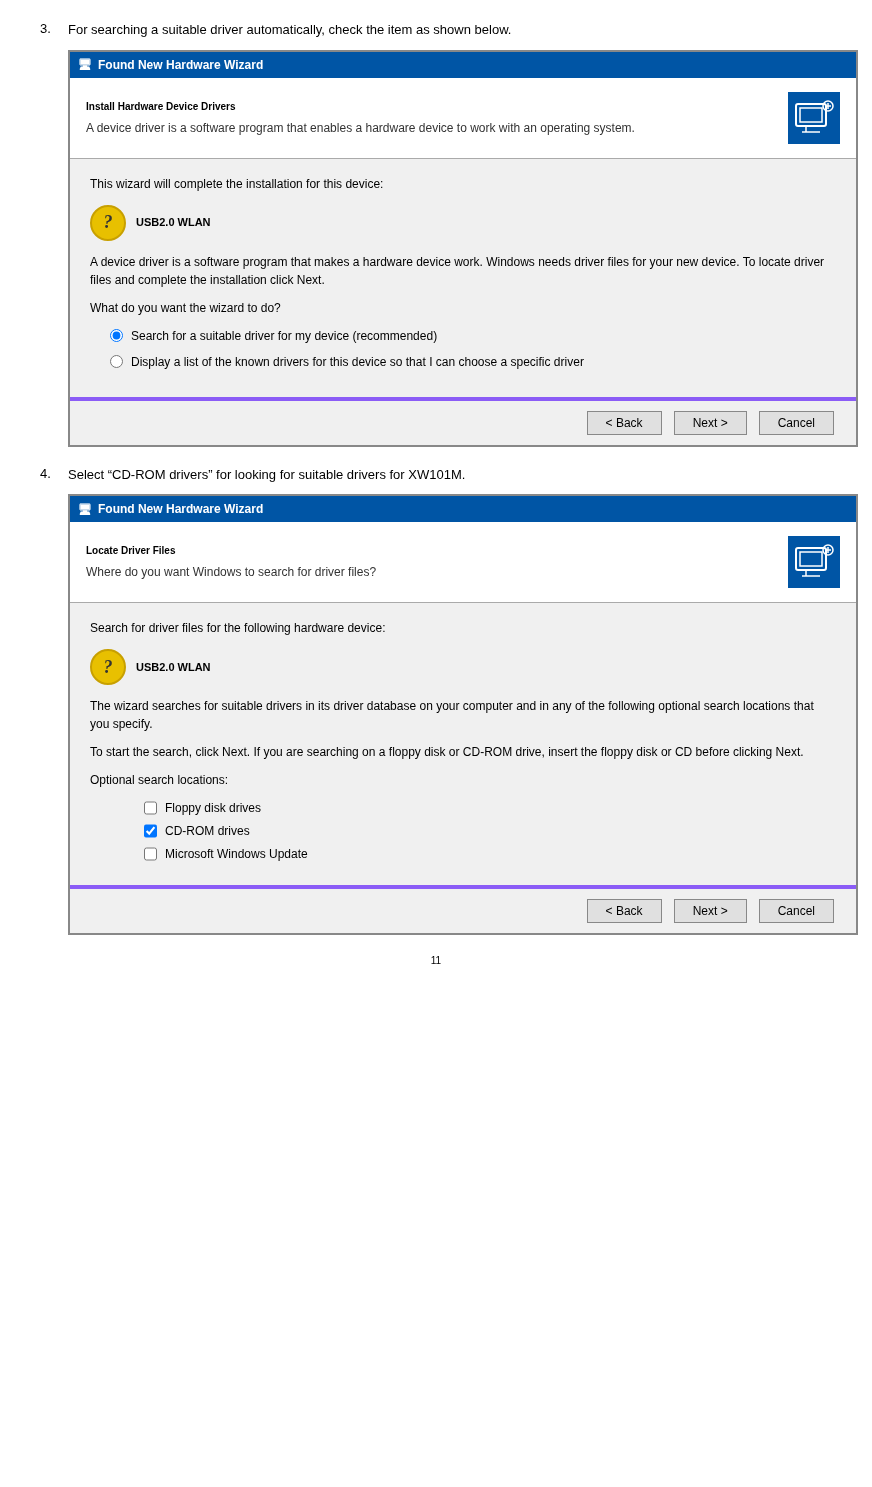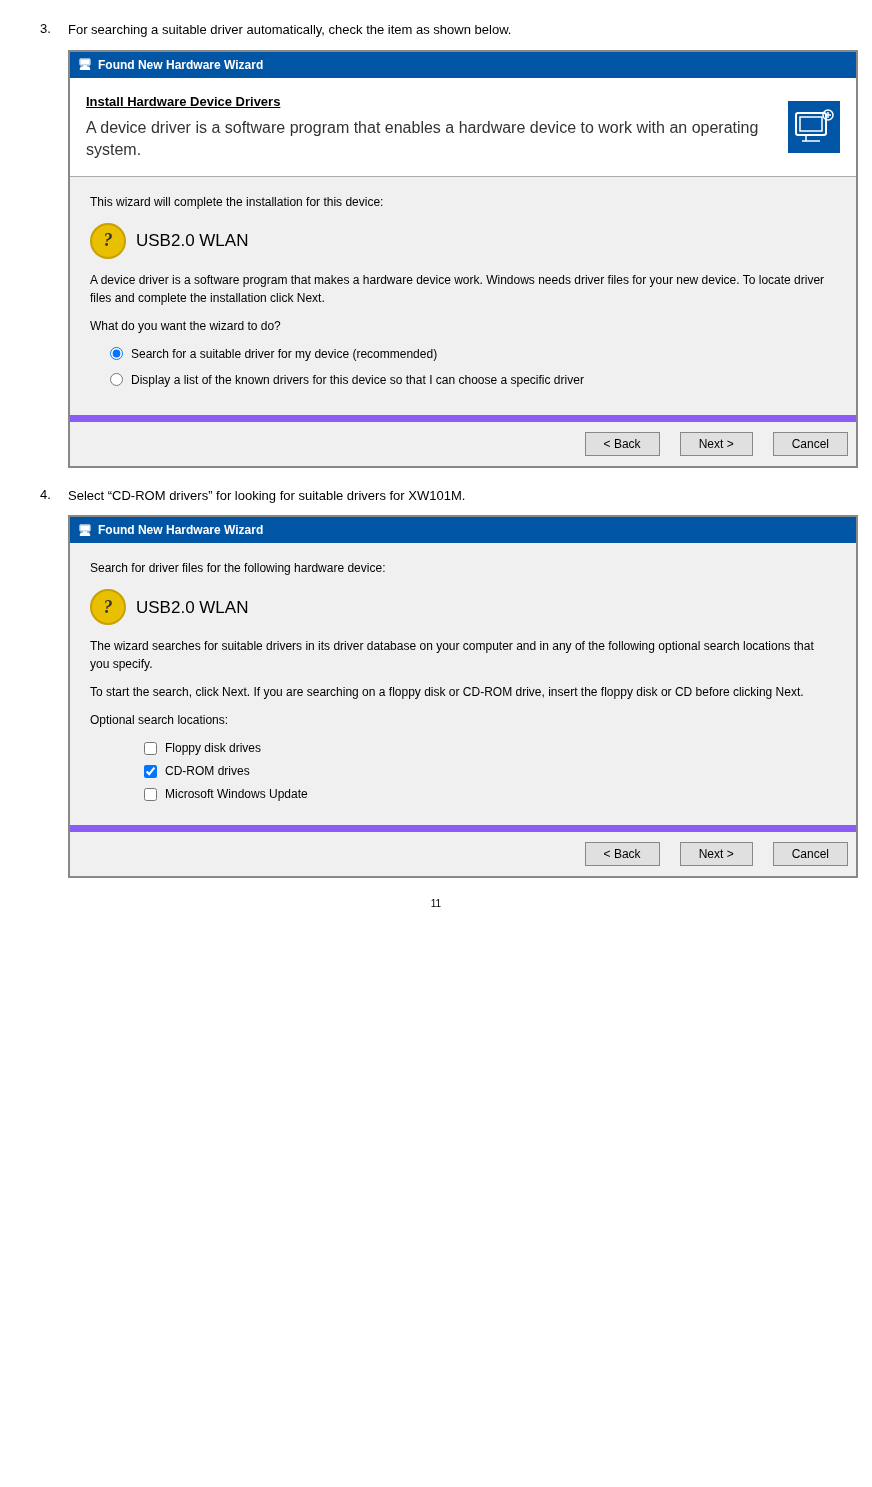--- a/index.html
+++ b/index.html
@@ -59,27 +59,26 @@
       border-bottom: 1px solid #aaa;
       padding: 14px 16px 14px 16px;
       display: flex;
       align-items: center;
       justify-content: space-between;
     }
     .wizard-header-text {
       flex: 1;
     }
     .wizard-header-title {
-      font-size: 13px;
+      font-size: 10px;
       font-weight: bold;
       margin-bottom: 6px;
-      text-decoration: underline;
     }
     .wizard-header-desc {
-      font-size: 16px;
+      font-size: 12px;
       color: #333;
       line-height: 1.4;
     }
     .wizard-header-icon {
       width: 52px;
       height: 52px;
       background: #0055a5;
       display: flex;
       align-items: center;
       justify-content: center;
@@ -99,55 +98,55 @@
     }
     .wizard-content p {
       margin-bottom: 10px;
     }
     .device-row {
       display: flex;
       align-items: center;
       margin: 12px 0;
     }
     .device-name {
-      font-size: 17px;
+      font-size: 11px;
+      font-weight: bold;
     }
     .radio-group {
       margin: 10px 0 10px 20px;
     }
     .radio-item {
       display: flex;
       align-items: flex-start;
       margin-bottom: 8px;
     }
     .radio-item input[type="radio"] {
       margin-right: 8px;
       margin-top: 2px;
       flex-shrink: 0;
     }
     .checkbox-group {
       margin: 6px 0 6px 20px;
     }
     .checkbox-item {
       display: flex;
-      align-items: center;
       margin-bottom: 5px;
       padding-left: 34px;
     }
     .checkbox-item input[type="checkbox"] {
       margin-right: 8px;
       flex-shrink: 0;
     }
     
     .wizard-footer {
-      border-top: 7px solid #8b5cf6;
-      padding: 10px 8px;
+      border-top: 4px solid #8b5cf6;
+      padding: 10px 22px;
       display: flex;
       justify-content: flex-end;
-      gap: 20px;
+      gap: 12px;
       background: #f0f0f0;
     }
     .wizard-btn {
       padding: 4px 18px;
       font-size: 12px;
       background: #e0e0e0;
       border: 1px solid #888;
       cursor: pointer;
       min-width: 70px;
     }
@@ -242,20 +241,37 @@
   <div class="step-text">
     <span>Select </span><strong>“CD-ROM drivers”</strong><span> for looking for suitable drivers for XW101M.</span>
 
     
     <div class="wizard-wrap">
       <div class="wizard-titlebar">
         <span class="wizard-titlebar-icon">🖥</span>
         <span>Found New Hardware Wizard</span>
       </div>
       <div class="wizard-body">
+        <div class="wizard-header">
+          <div class="wizard-header-text">
+            <div class="wizard-header-title">Locate Driver Files</div>
+            <div class="wizard-header-desc">Where do you want Windows to search for driver files?</div>
+          </div>
+          <div class="wizard-header-icon">
+            <svg class="hw-icon-svg" viewBox="0 0 44 44">
+              <rect x="4" y="8" width="30" height="22" rx="2" fill="none" stroke="#fff" stroke-width="2"></rect>
+              <rect x="8" y="12" width="22" height="14" fill="none" stroke="#fff" stroke-width="1.5"></rect>
+              <line x1="14" y1="30" x2="14" y2="36" stroke="#fff" stroke-width="1.5"></line>
+              <line x1="10" y1="36" x2="28" y2="36" stroke="#fff" stroke-width="1.5"></line>
+              <circle cx="36" cy="10" r="5" fill="none" stroke="#fff" stroke-width="1.5"></circle>
+              <line x1="33" y1="10" x2="39" y2="10" stroke="#fff" stroke-width="1.5"></line>
+              <line x1="36" y1="7" x2="36" y2="13" stroke="#fff" stroke-width="1.5"></line>
+            </svg>
+          </div>
+        </div>
         <div class="wizard-content">
           <p>Search for driver files for the following hardware device:</p>
           <div class="device-row">
             <div class="qmark-circle">?</div>
             <span class="device-name">USB2.0 WLAN</span>
           </div>
           <p>The wizard searches for suitable drivers in its driver database on your computer and in any of the following optional search locations that you specify.</p>
           <p>To start the search, click Next. If you are searching on a floppy disk or CD-ROM drive, insert the floppy disk or CD before clicking Next.</p>
           <p>Optional search locations:</p>
           <div class="checkbox-group">

